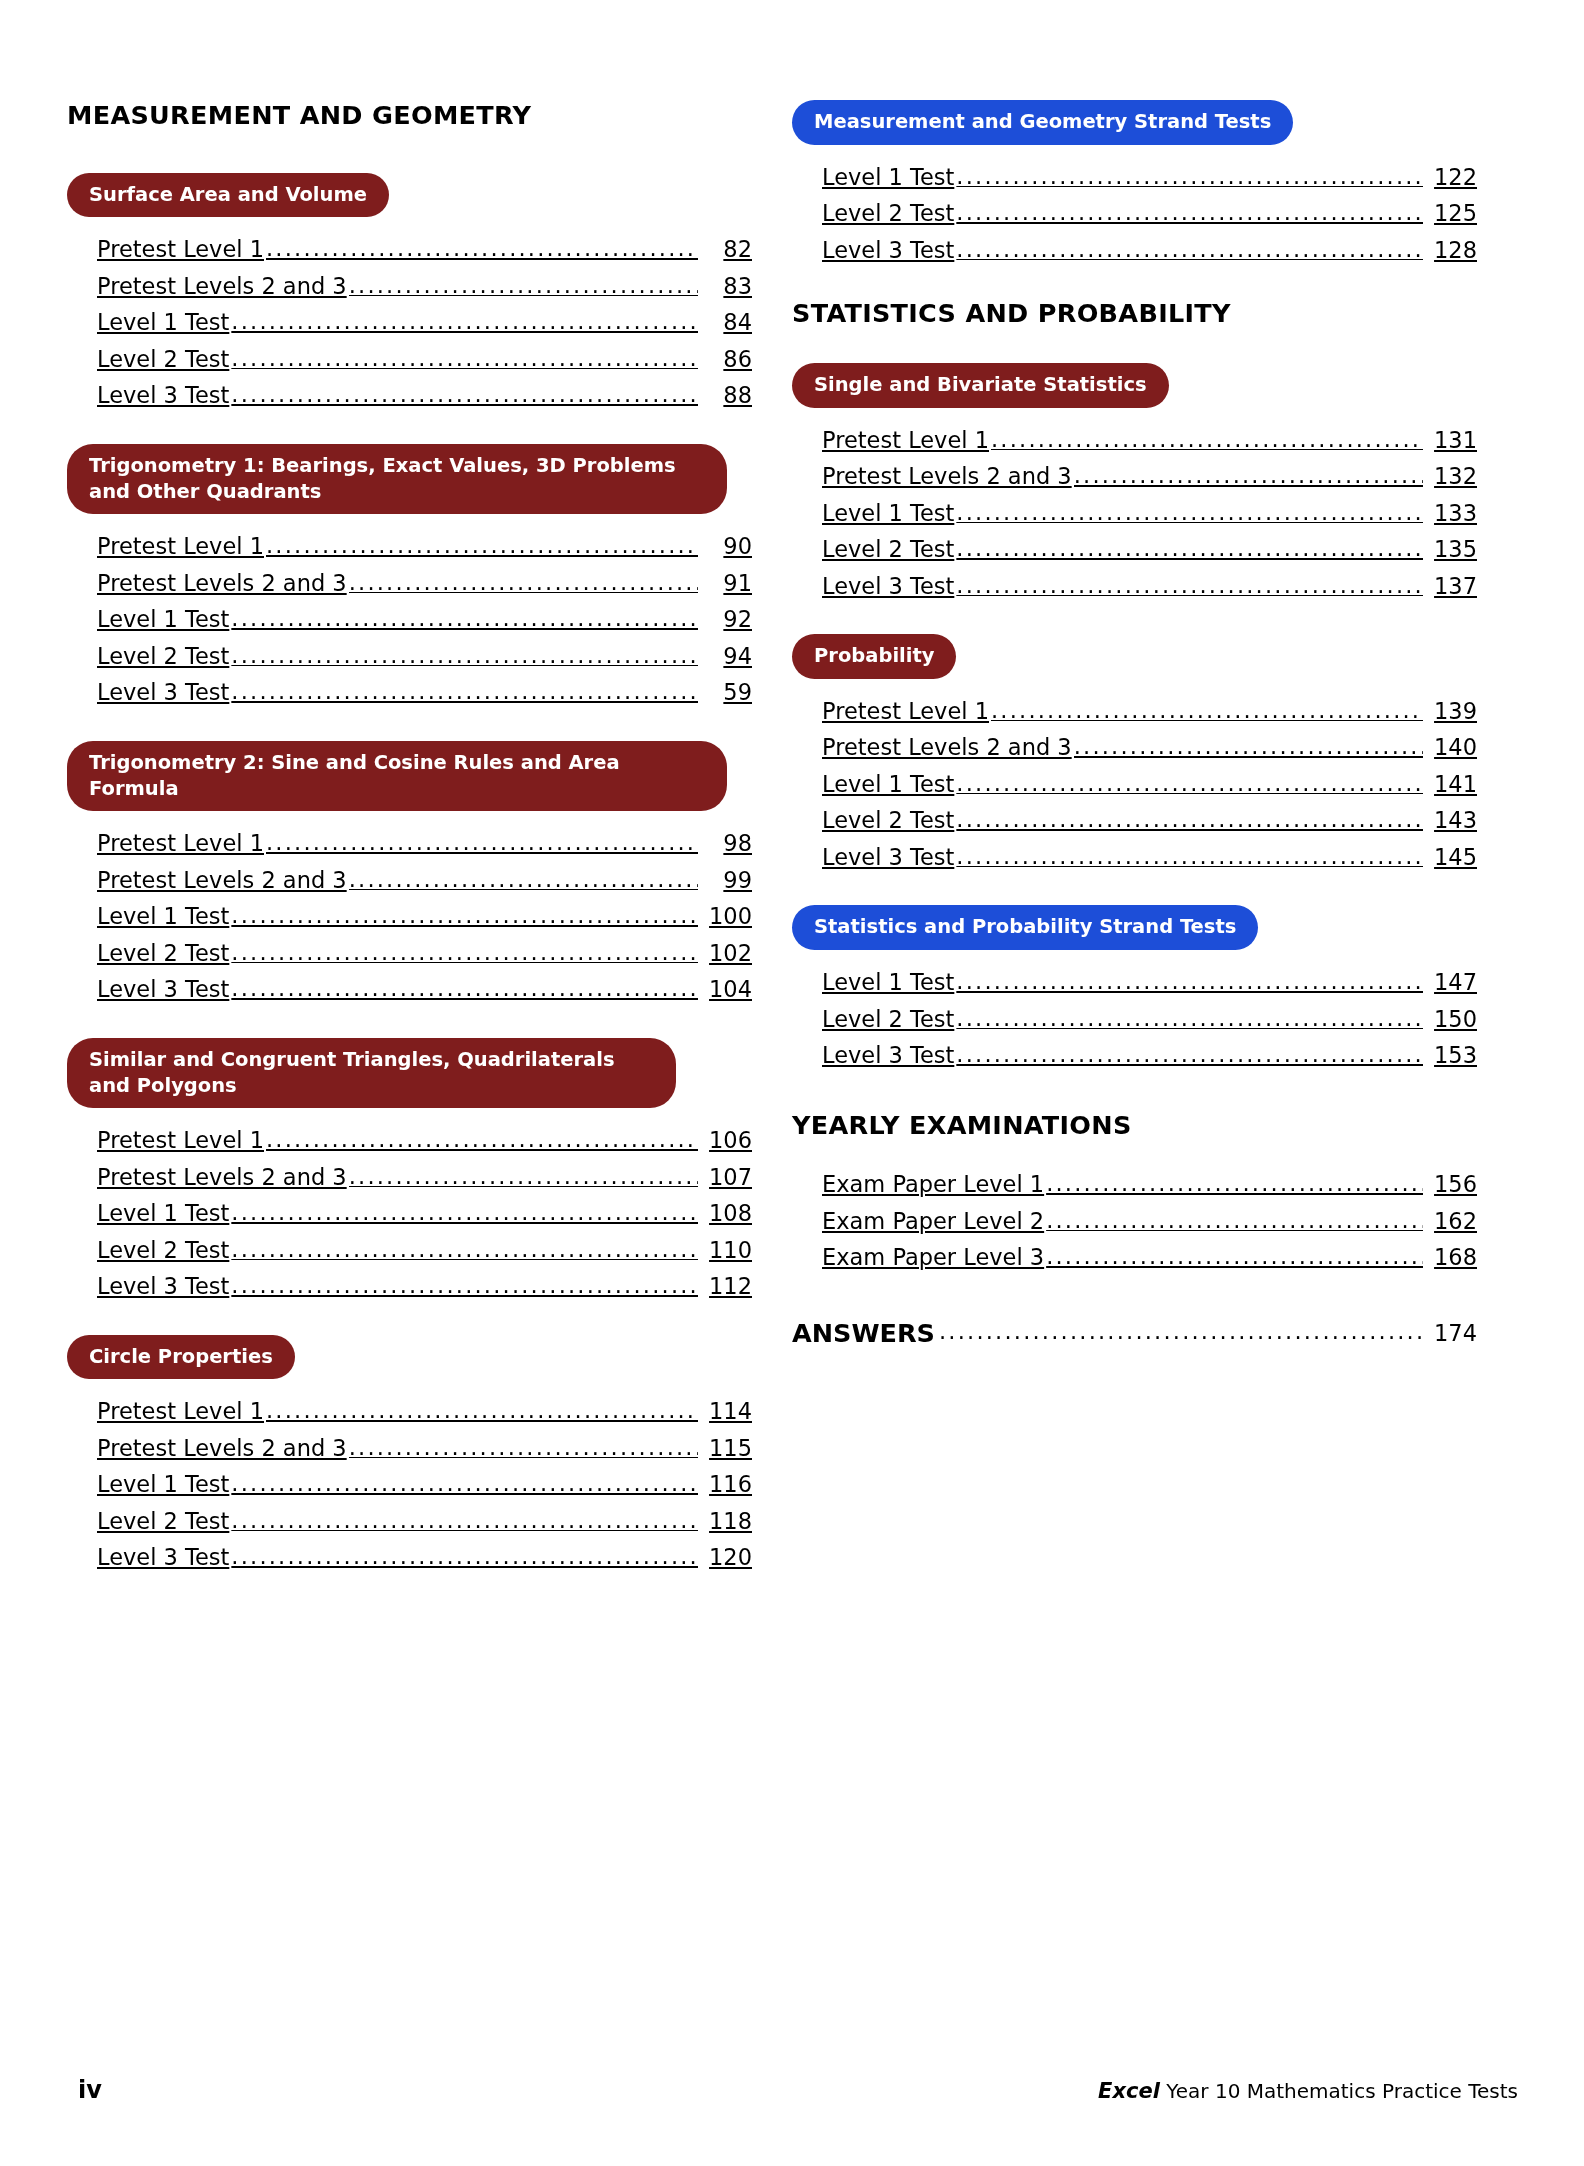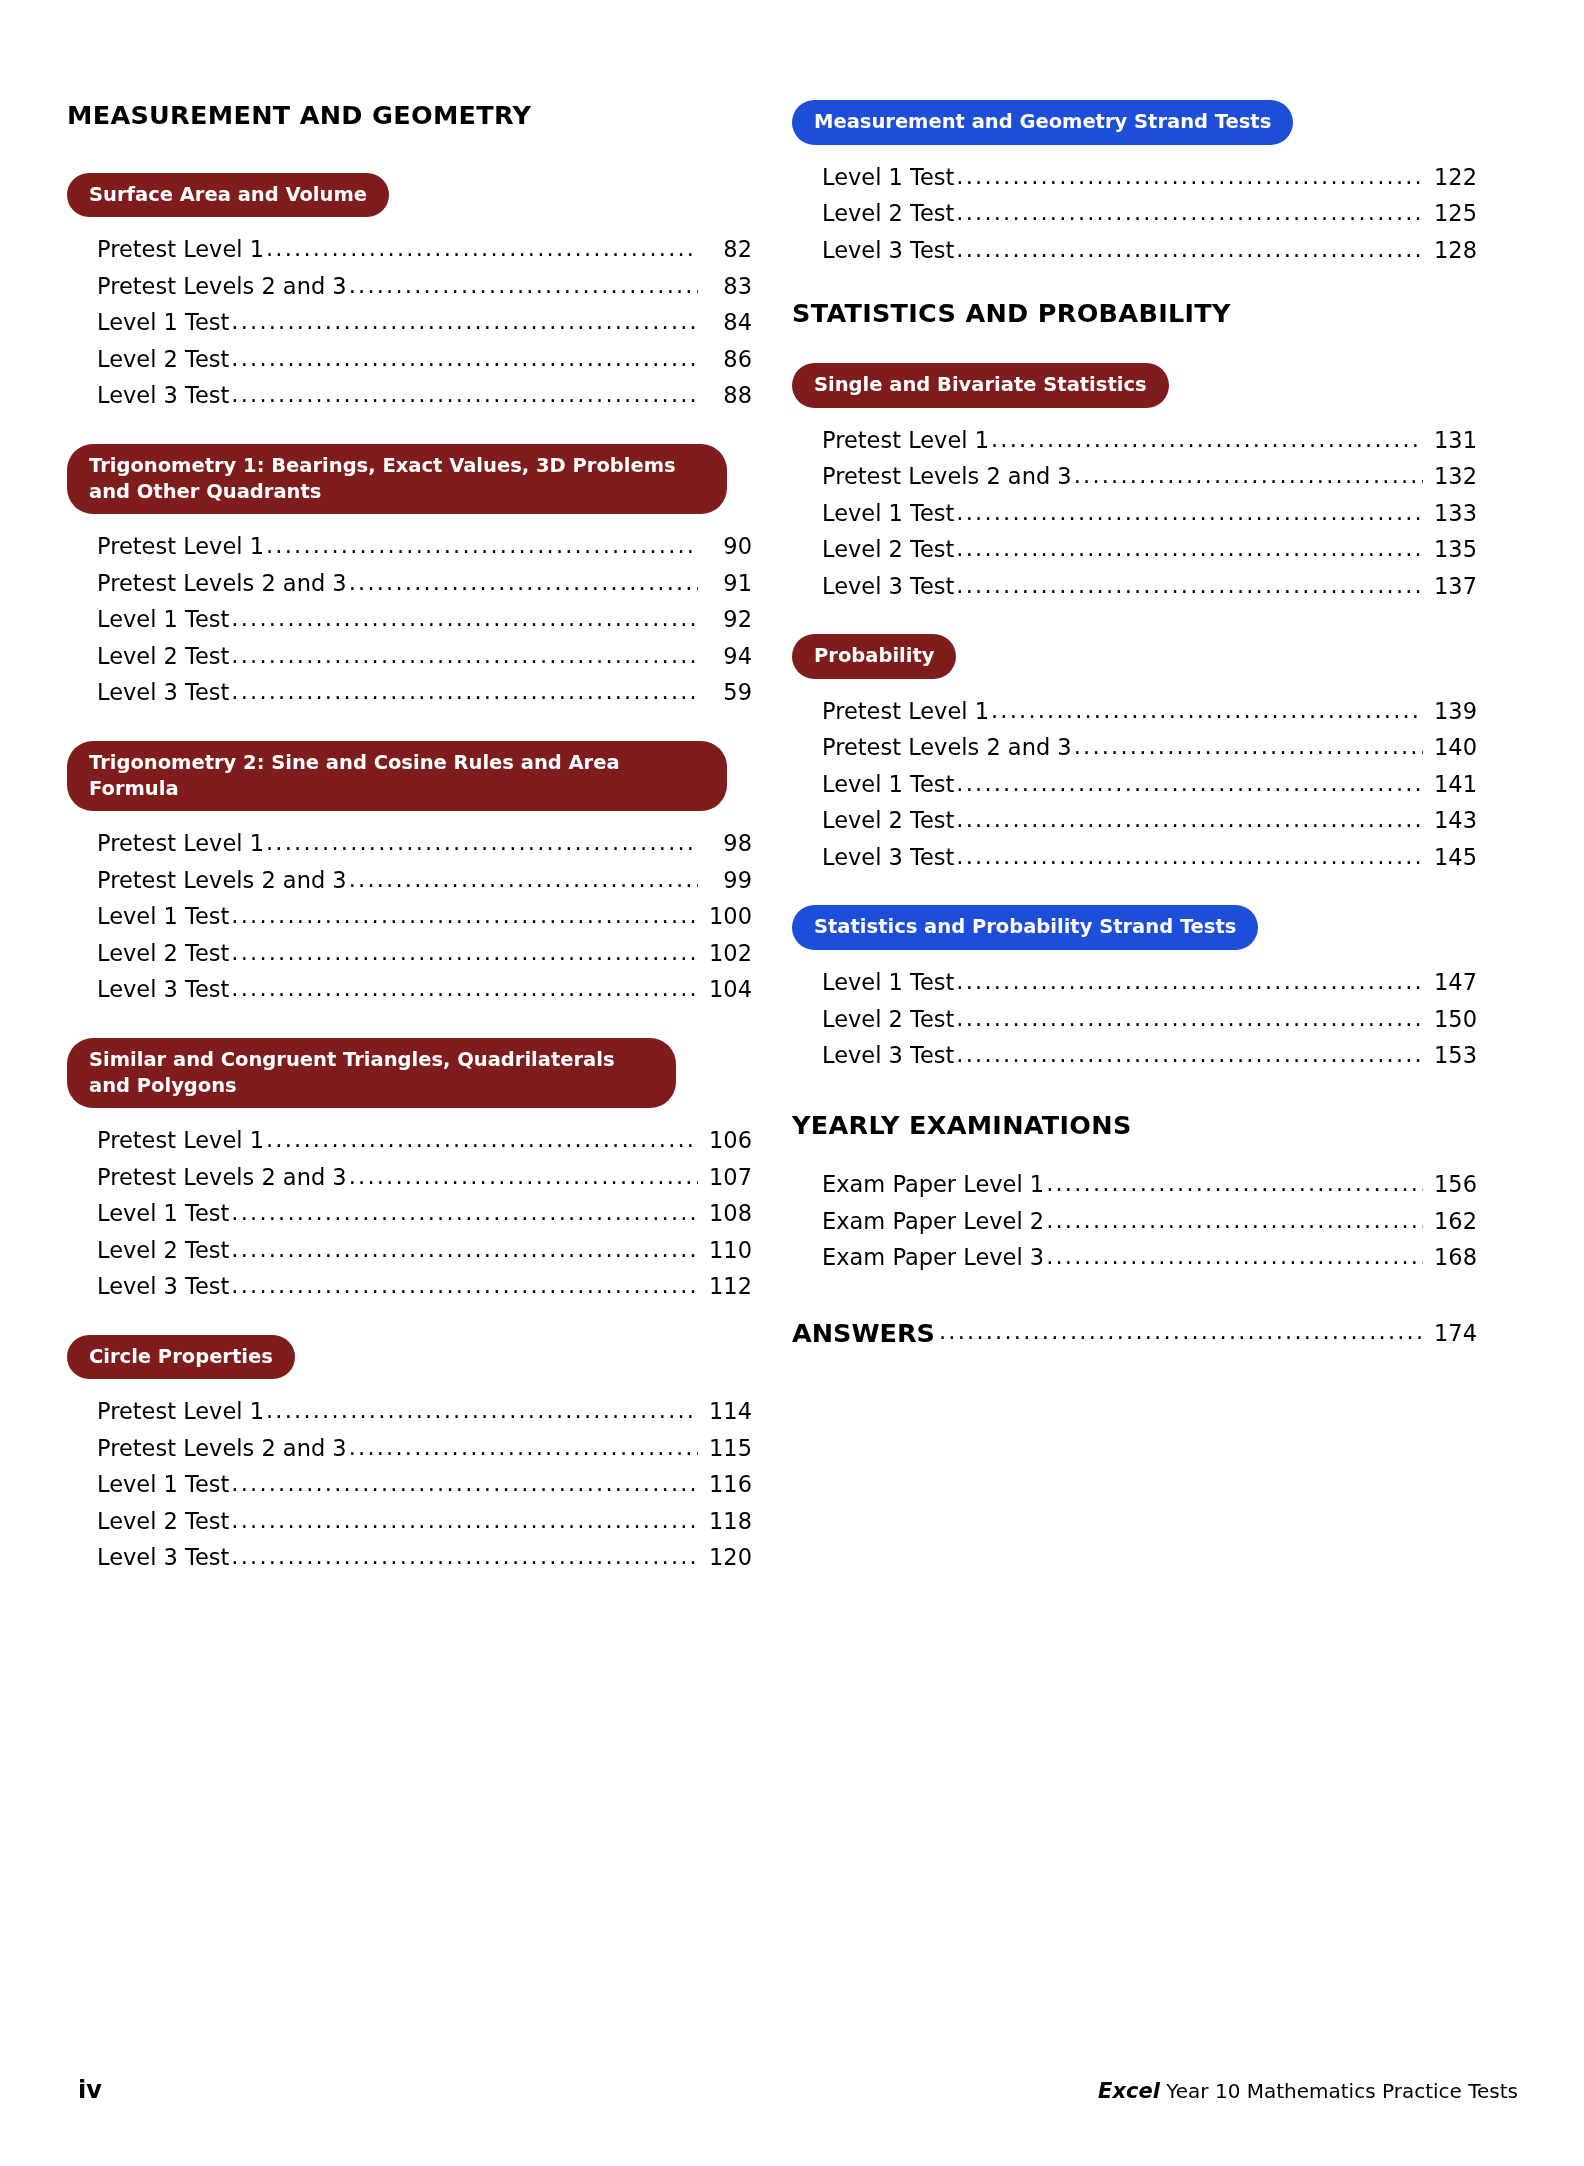--- a/index.html
+++ b/index.html
@@ -67,20 +67,21 @@
     list-style: none;
   }
   .entry {
     display: flex;
     align-items: flex-end;
     font-size: 22.5px;
     line-height: 1.0;
     padding: 7px 0 7px 0;
     margin-left: 30px;
     white-space: nowrap;
+    text-decoration: underline;
   }
   .entry .label {
     flex: 0 0 auto;
   }
   .entry .dots {
     flex: 1 1 auto;
     overflow: hidden;
     white-space: nowrap;
     margin: 0 2px 0 2px;
     letter-spacing: 2.2px;

